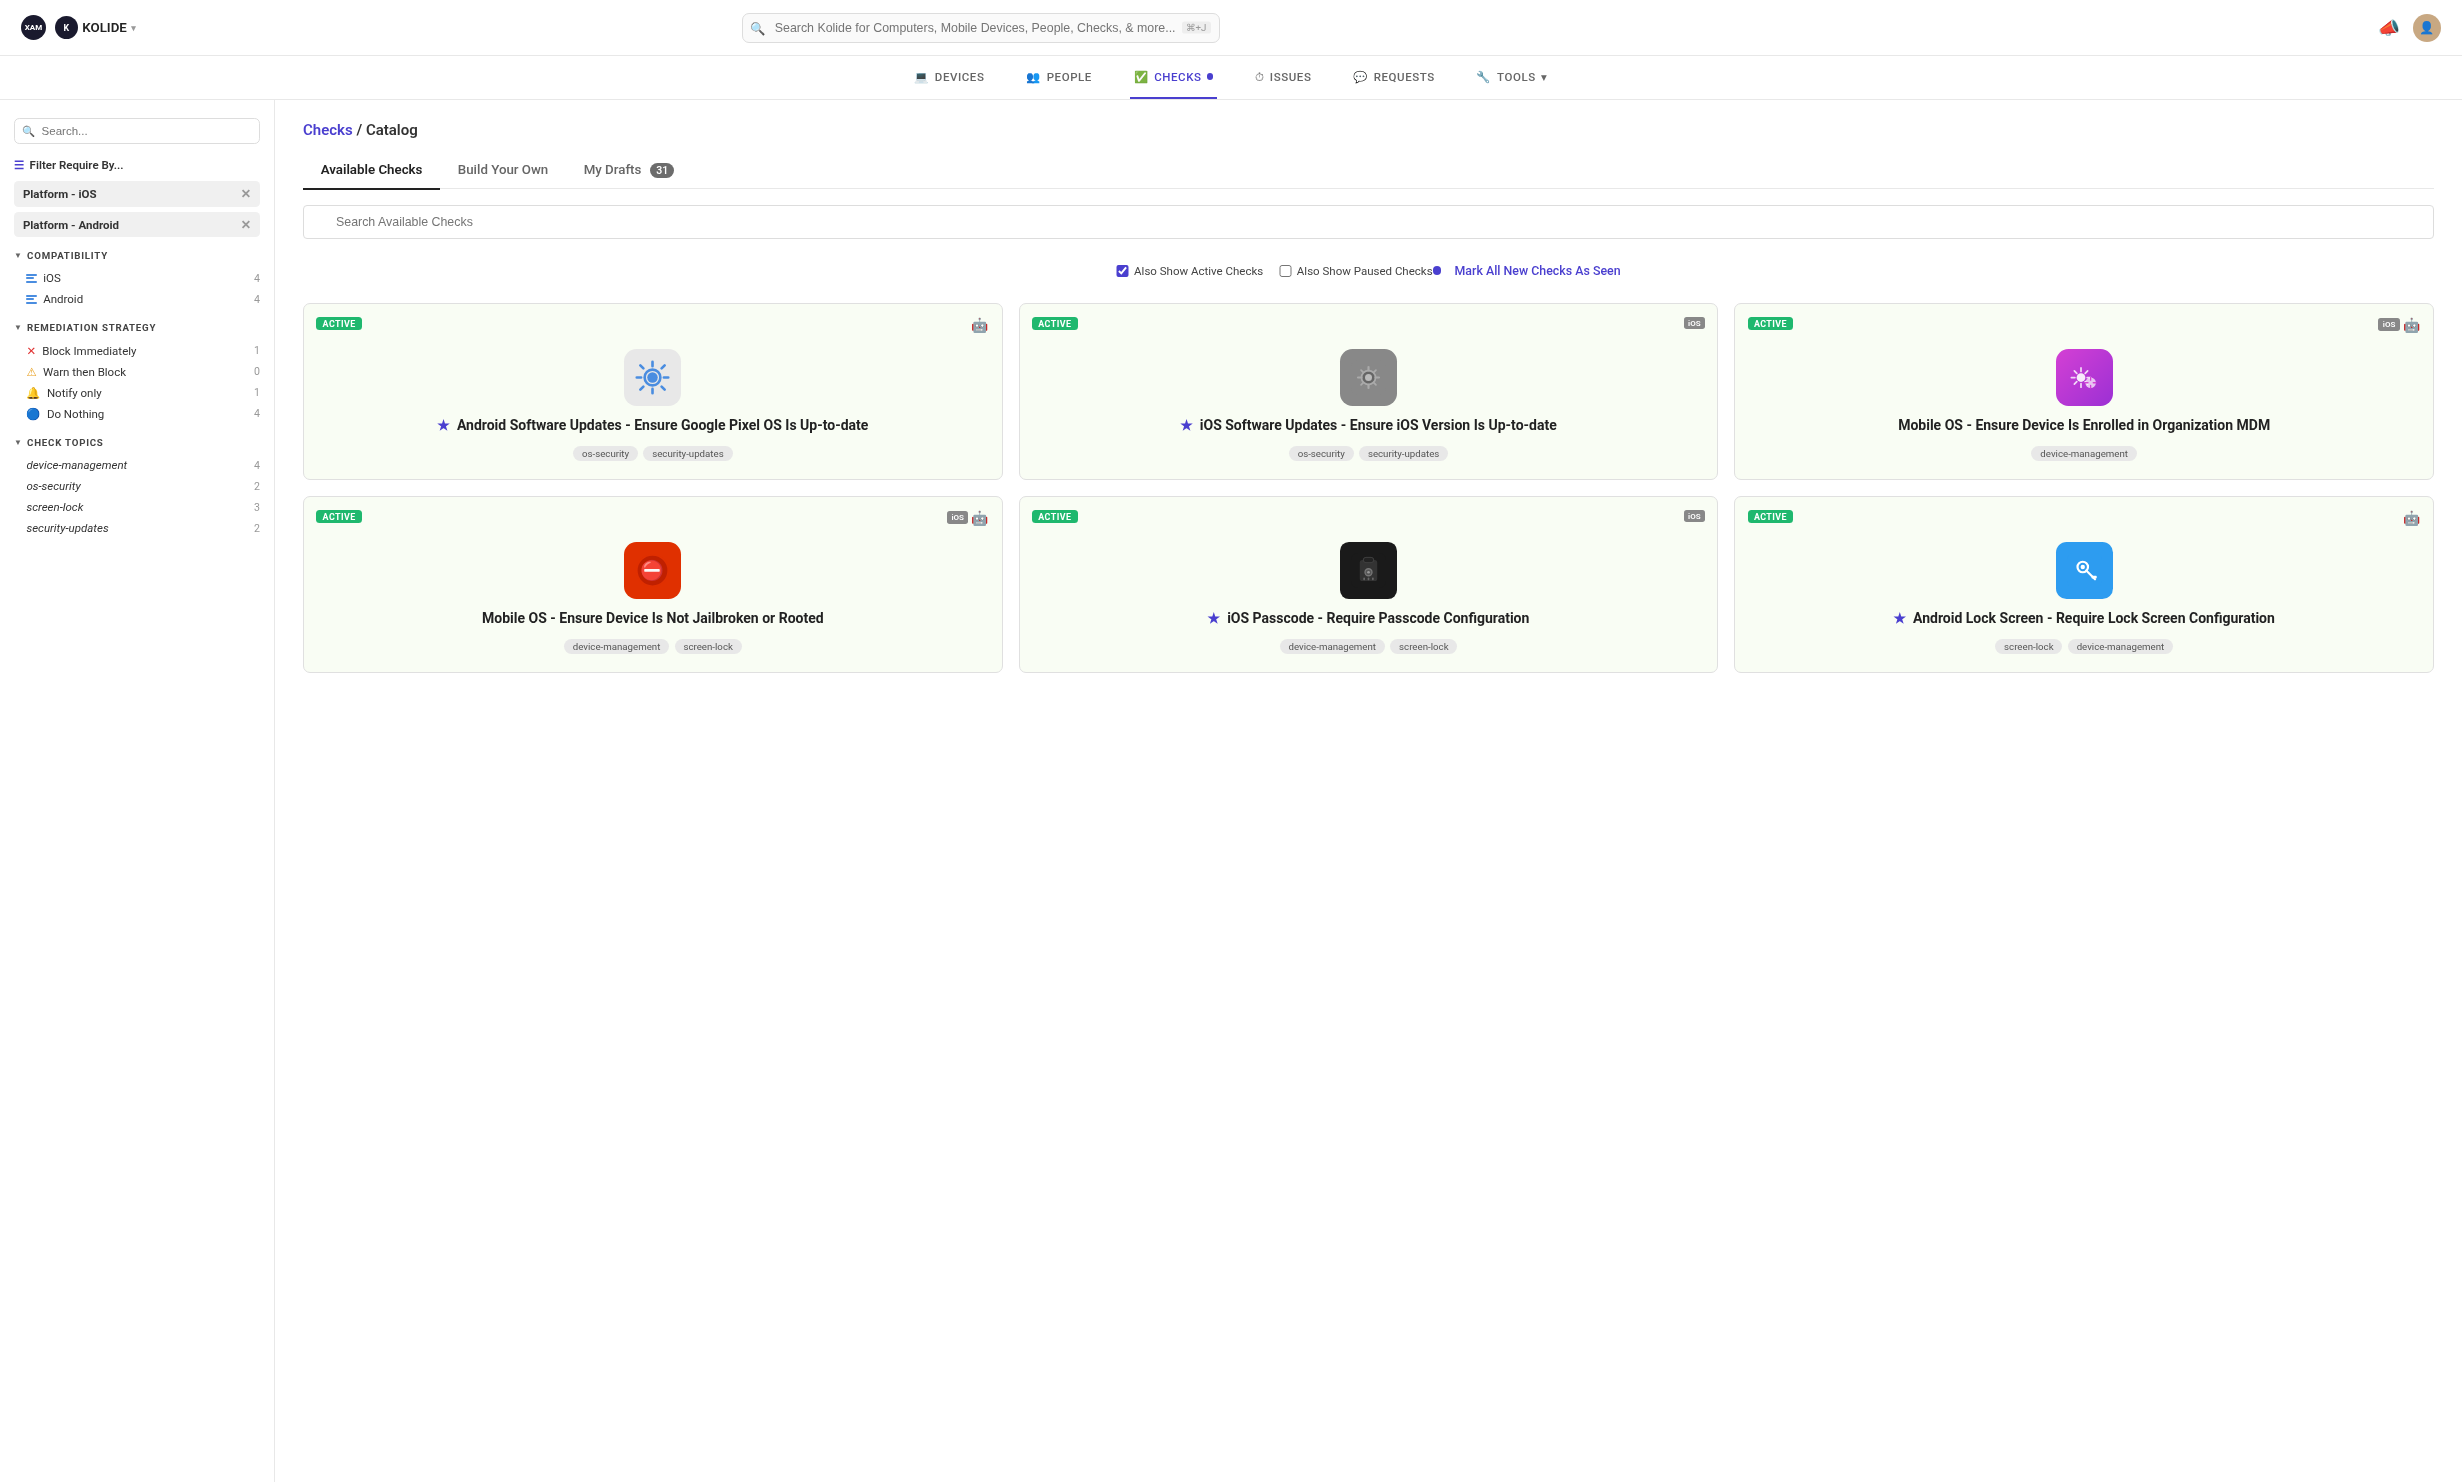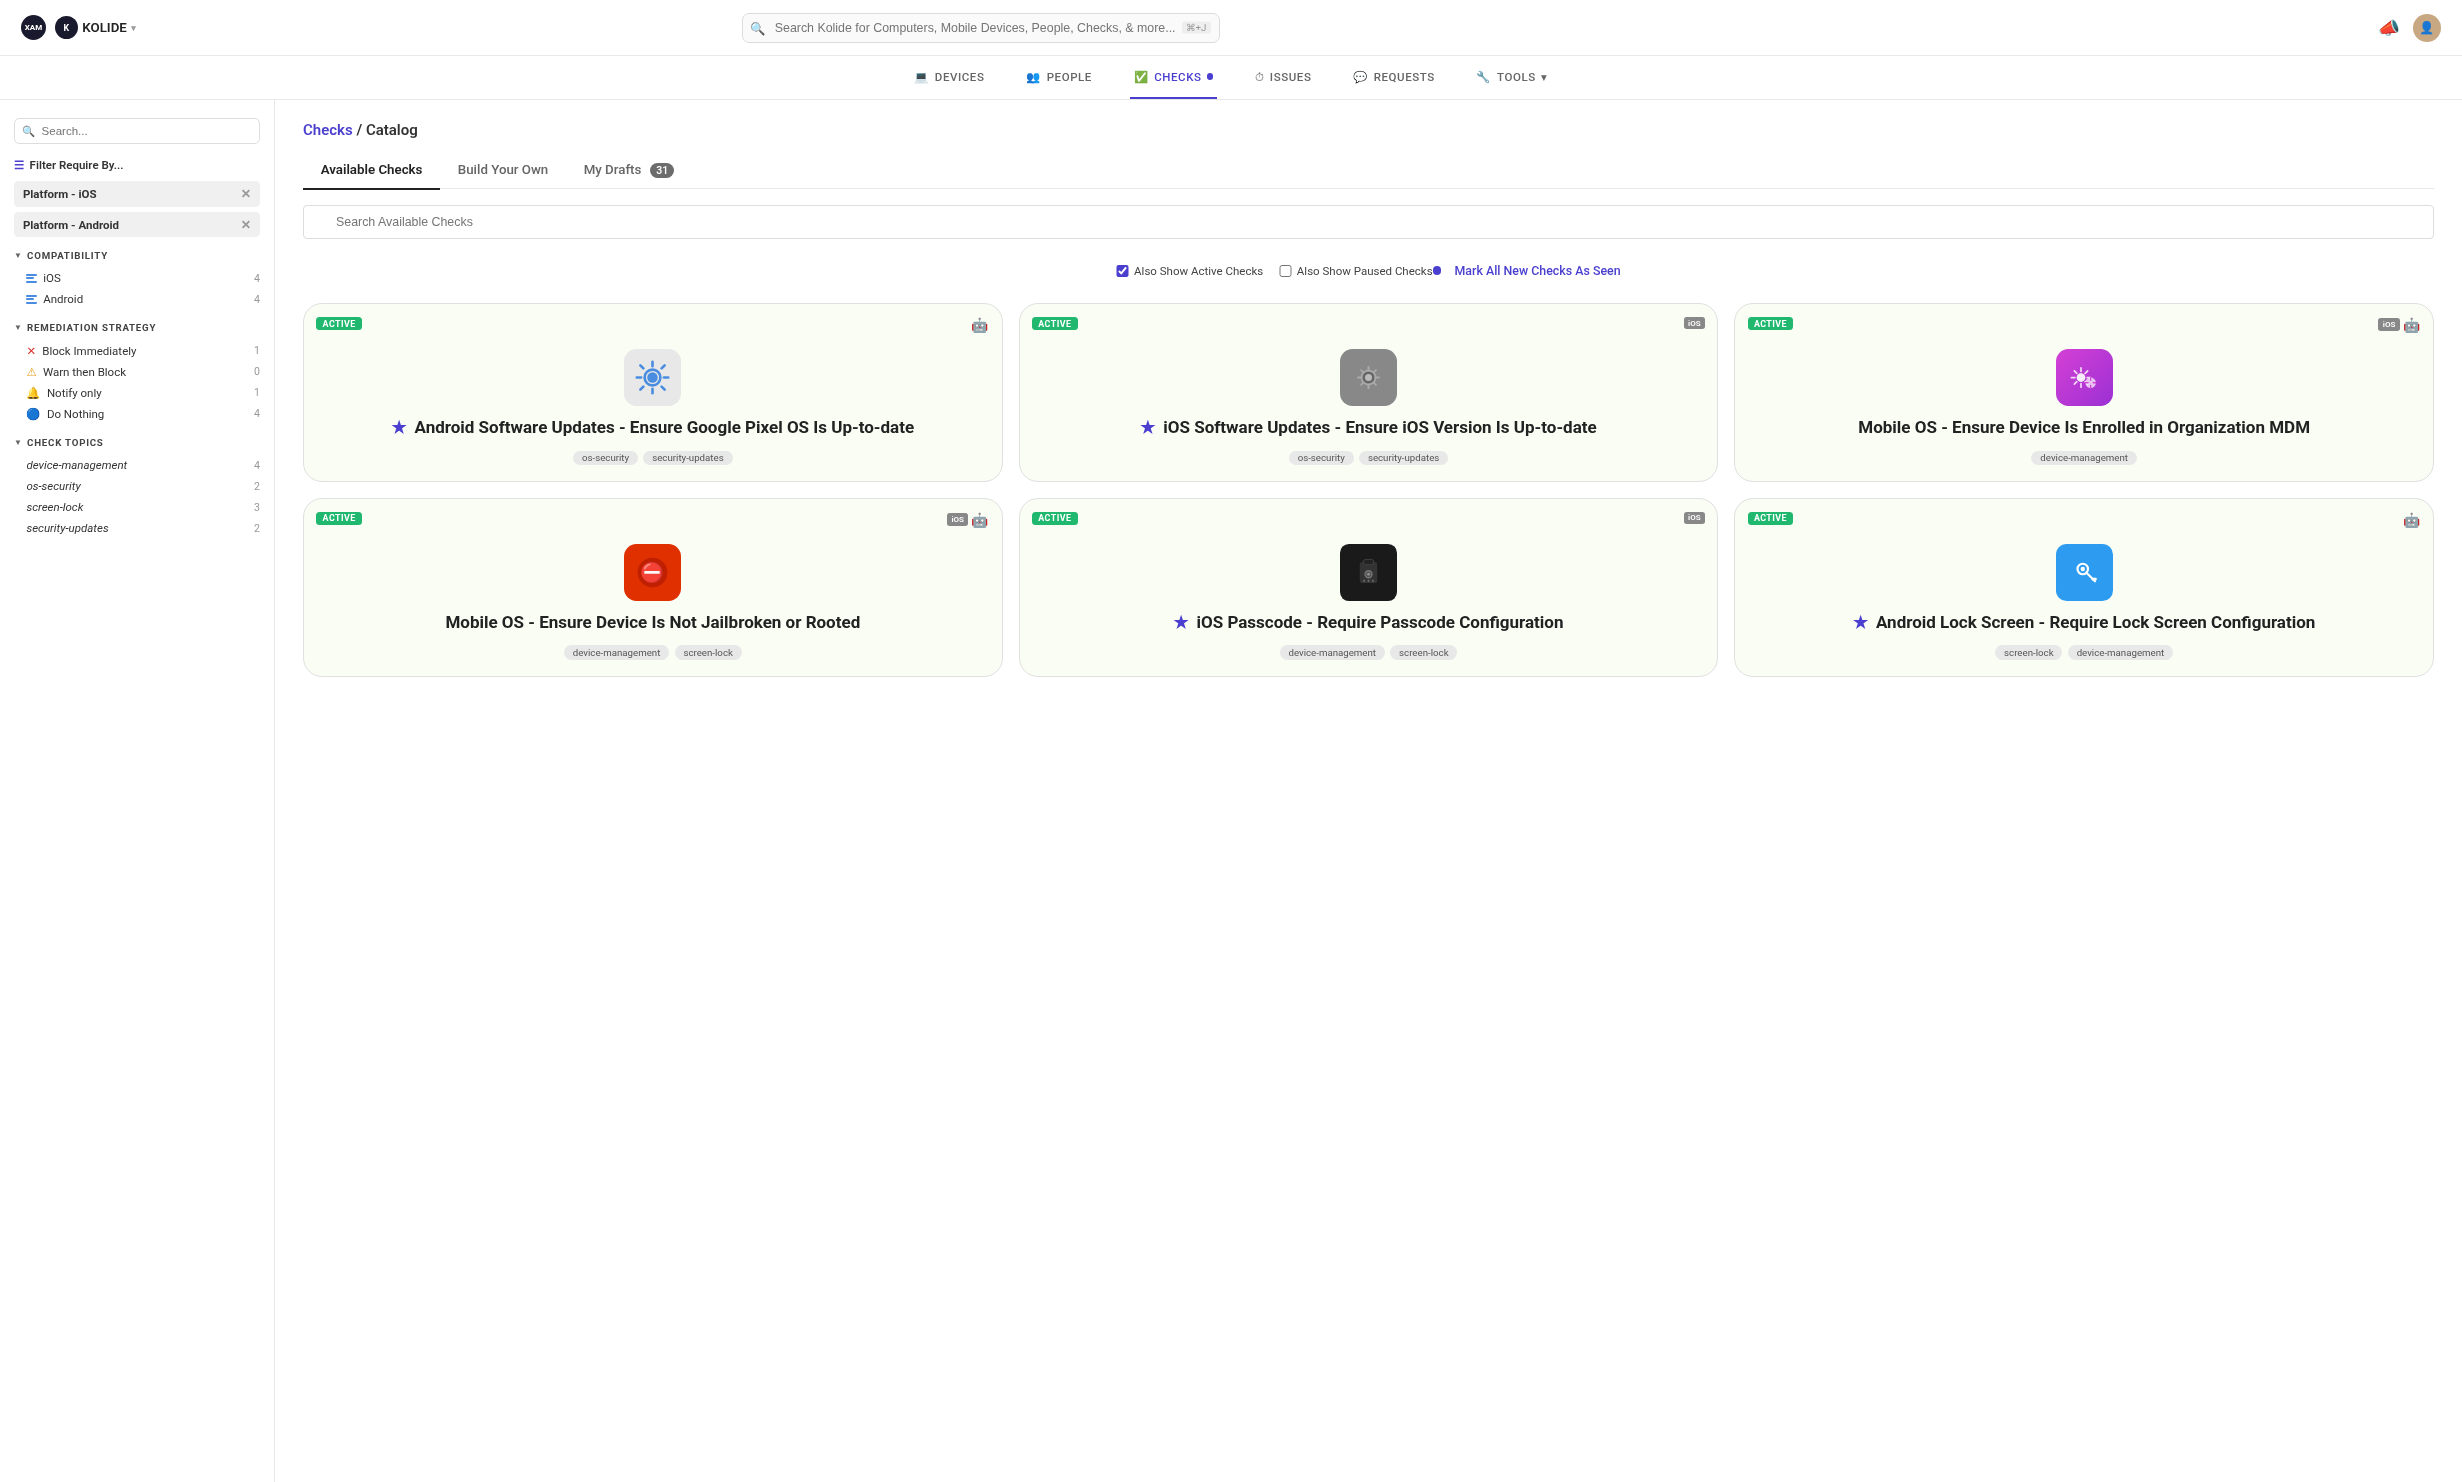--- a/index.html
+++ b/index.html
@@ -65,27 +65,27 @@
 
     .filter-bar { display: flex; align-items: center; justify-content: center; margin-bottom: 25px; }
     .filter-bar-left { display: flex; align-items: center; gap: 16px; }
     .checkbox-label { display: flex; align-items: center; gap: 5.3px; font-size: 11.5px; color: #444; cursor: pointer; }
     .checkbox-label input[type=checkbox] { accent-color: #4a3fcf; width: 12.4px; height: 12.4px; }
     .mark-all { display: flex; align-items: center; gap: 13px; font-size: 12.4px; color: #4a3fcf; font-weight: 500; cursor: pointer; }
     .mark-all .blue-dot { width: 8.9px; height: 8.9px; background: #4a3fcf; border-radius: 50%; }
 
     
     .cards-grid { display: grid; grid-template-columns: repeat(3, 1fr); gap: 16px; }
-    .card { border: 0.9px solid #e0e0e0; border-radius: 19px; padding: 17.7px 16px 16px; background: #f9fdf4; position: relative; min-height: 177px; display: flex; flex-direction: column; align-items: center; }
+    .card { border: 0.9px solid #e0e0e0; border-radius: 7px; padding: 17.7px 16px 16px; background: #f9fdf4; position: relative; min-height: 177px; display: flex; flex-direction: column; align-items: center; }
     .card-badge { position: absolute; top: 12.4px; left: 12.4px; background: #1fb86e; color: #fff; font-size: 8.9px; font-weight: 700; border-radius: 3.5px; padding: 1.8px 6.2px; letter-spacing: 0.05em; }
     .card-platform-icons { position: absolute; top: 12.4px; right: 12.4px; display: flex; gap: 3.5px; align-items: center; }
     .platform-ios { background: #888; color: #fff; font-size: 8px; border-radius: 2.7px; padding: 1.8px 4.4px; font-weight: 600; }
     .platform-android { color: #3dba5e; font-size: 14px; }
     .card-icon { width: 62px; height: 62px; margin: 26.6px auto 10.6px; border-radius: 14px; display: flex; align-items: center; justify-content: center; font-size: 32px; overflow: hidden; }
-    .card-title { font-size: 17px; font-weight: 700; text-align: center; margin-bottom: 10.6px; color: #222; line-height: 1.4; }
+    .card-title { font-size: 14px; font-weight: 700; text-align: center; margin-bottom: 10.6px; color: #222; line-height: 1.4; }
     .card-title .star { color: #4a3fcf; margin-right: 3.5px; }
     .card-tags { display: flex; flex-wrap: wrap; gap: 5.3px; justify-content: center; }
     .card-tag { background: #e8e8e8; border-radius: 10.6px; padding: 1.8px 8.9px; font-size: 9.7px; color: #555; }
 
     
     .icon-gear { width: 57px; height: 57px; border-radius: 12.4px; background: #e8e8e8; display: flex; align-items: center; justify-content: center; }
     .icon-settings-app { width: 57px; height: 57px; border-radius: 12.4px; background: #888; display: flex; align-items: center; justify-content: center; }
     .icon-purple-gear { width: 57px; height: 57px; border-radius: 12.4px; background: linear-gradient(135deg, #d440d4, #9b30d4); display: flex; align-items: center; justify-content: center; font-size: 26.6px; }
     .icon-jailbreak { width: 57px; height: 57px; border-radius: 12.4px; background: #e03000; display: flex; align-items: center; justify-content: center; font-size: 25px; }
     .icon-passcode { width: 57px; height: 57px; border-radius: 8.9px; background: #1a1a1a; display: flex; align-items: center; justify-content: center; font-size: 25px; }

